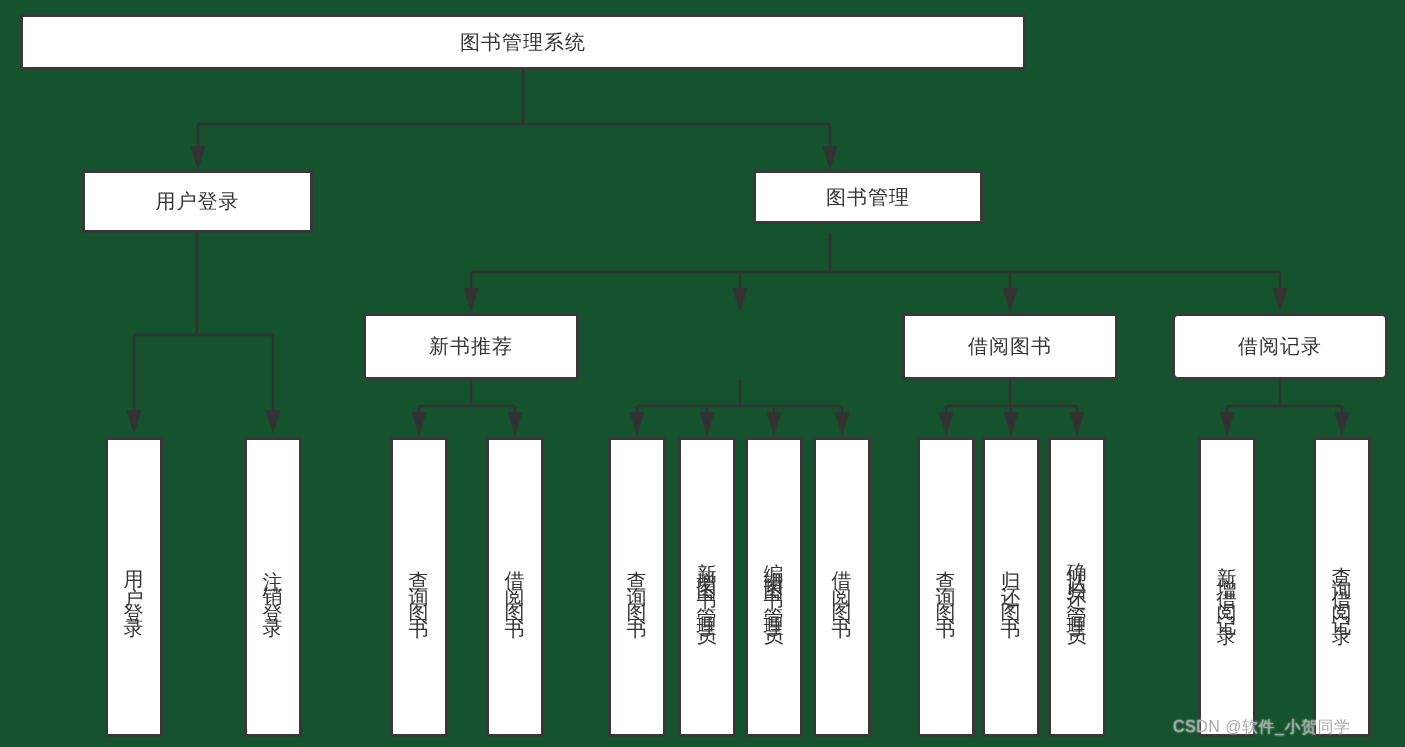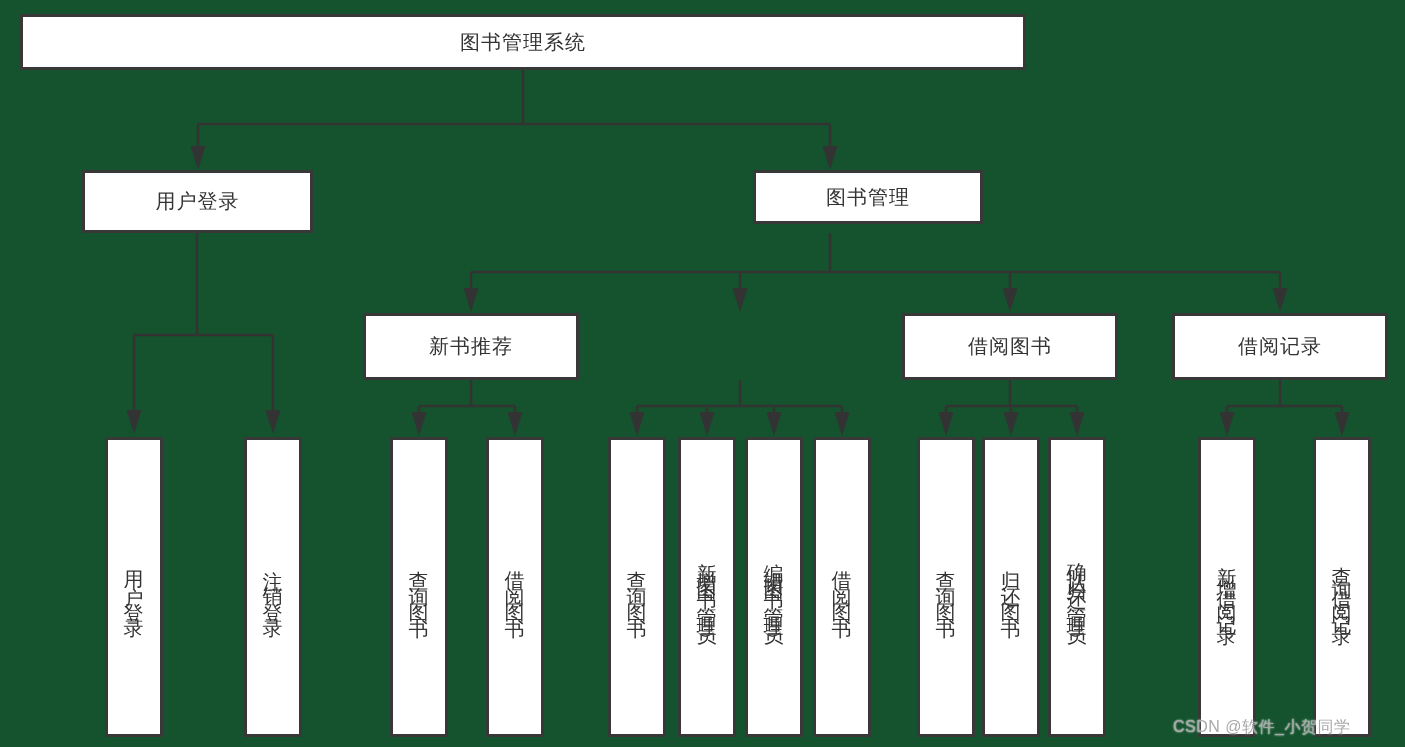--- a/index.html
+++ b/index.html
@@ -100,21 +100,21 @@
     </g>
   </svg>
 
   <div class="hbox" style="left:20px;top:14px;width:1006px;height:56px;">图书管理系统</div>
 
   <div class="hbox" style="left:82px;top:170px;width:231px;height:63px;">用户登录</div>
   <div class="hbox" style="left:715px;top:170px;width:230px;height:54px;margin-left:38px;">图书管理</div>
 
   <div class="hbox" style="left:363px;top:313px;width:216px;height:67px;">新书推荐</div>
   <div class="hbox" style="left:902px;top:313px;width:216px;height:67px;">借阅图书</div>
-  <div class="hbox" style="left:1172px;top:313px;width:216px;height:67px;">借阅记录</div>
+  <div class="hbox" style="left:1172px;top:313px;width:216px;height:67px;border-radius:6px;">借阅记录</div>
 
   <div class="vbox" style="left:105px;">
     <span class="vtext ls4">用户登录</span>
   </div>
   <div class="vbox" style="left:244px;">
     <span class="vtext ls4">注销登录</span>
   </div>
 
   <div class="vbox" style="left:390px;">
     <span class="vtext ls4">查询图书</span>

